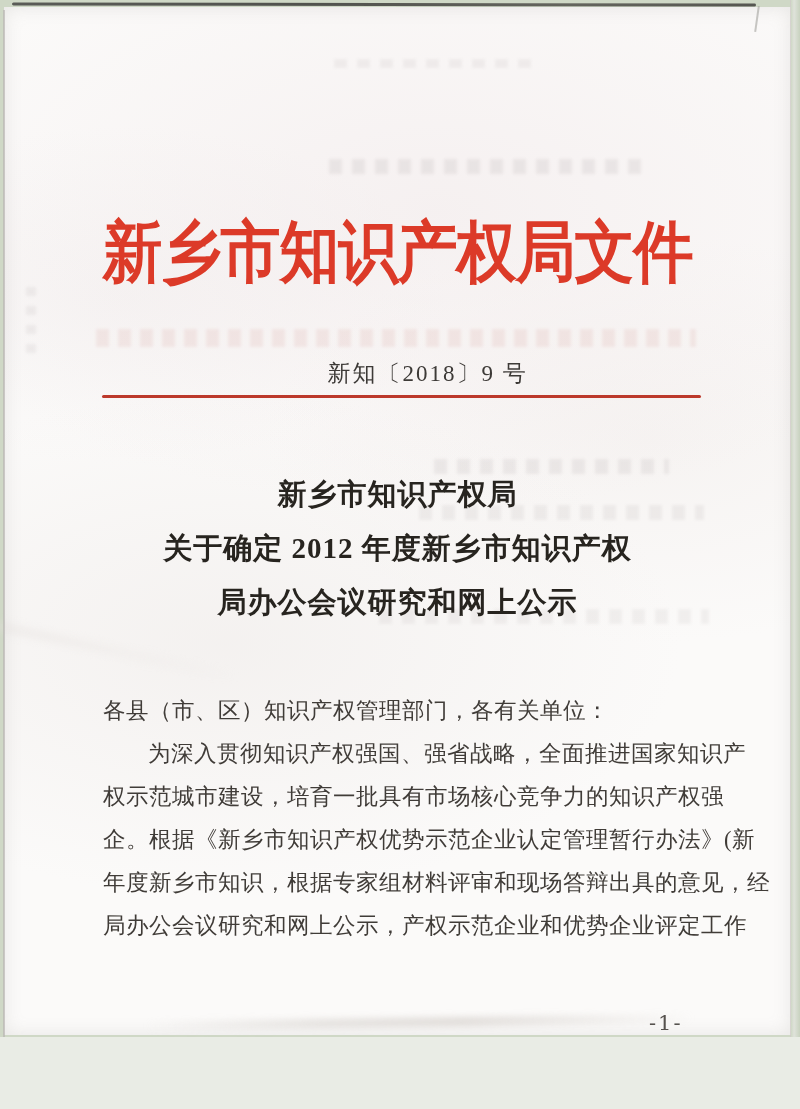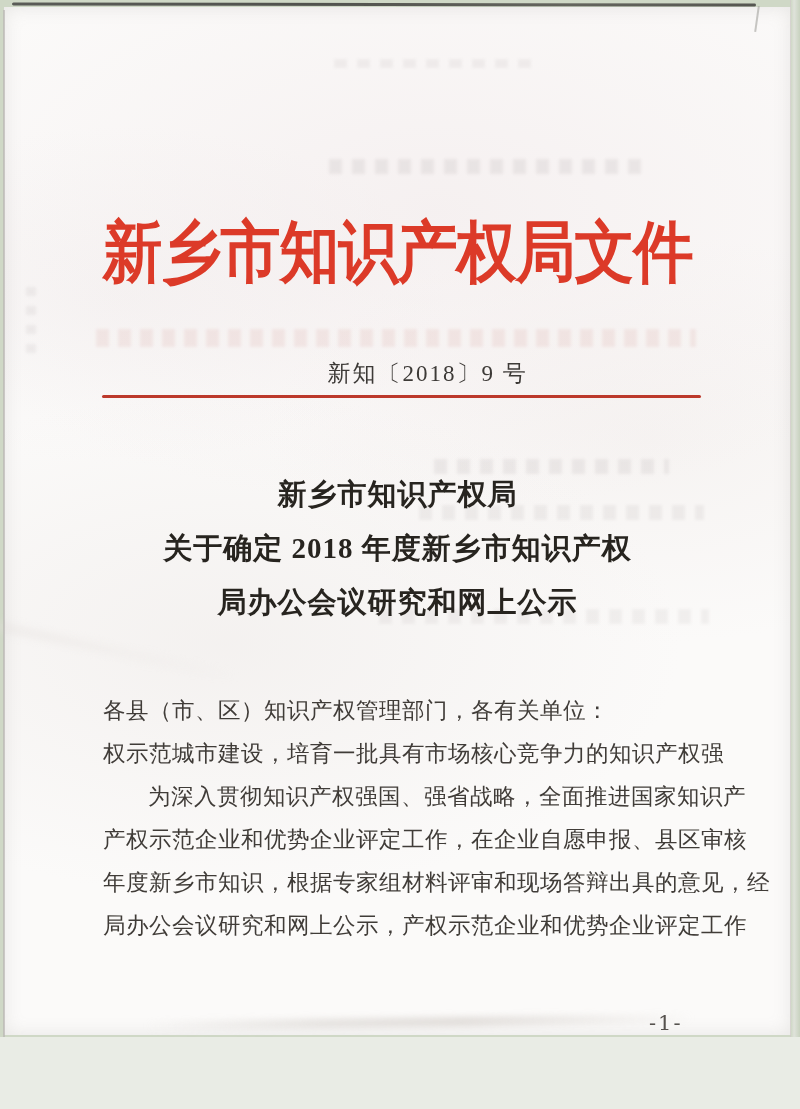--- a/index.html
+++ b/index.html
@@ -142,29 +142,29 @@
     <div class="letterhead">
       <span style="color:#dc3a28;">新乡市知识产权局文件</span>
     </div>
 
     <div class="doc-number">新知〔2018〕9 号</div>
 
     <div class="red-rule" style="background:#bc392b;"></div>
 
     <div class="notice-title">
       <div>新乡市知识产权局</div>
-      <div>关于确定 2018 年度新乡市知识产权</div>
+      <div>关于确定 2012 年度新乡市知识产权</div>
       <div>局办公会议研究和网上公示</div>
     </div>
 
     <div class="body-text">
       <div>各县（市、区）知识产权管理部门，各有关单位：</div>
+      <div class="jline indent">为深入贯彻知识产权强国、强省战略，全面推进国家知识产</div>
       <div class="jline">权示范城市建设，培育一批具有市场核心竞争力的知识产权强</div>
-      <div class="jline indent">为深入贯彻知识产权强国、强省战略，全面推进国家知识产</div>
-      <div class="jline">产权示范企业和优势企业评定工作，在企业自愿申报、县区审核</div>
+      <div class="jline">企。根据《新乡市知识产权优势示范企业认定管理暂行办法》(新</div>
       <div class="jline">年度新乡市知识，根据专家组材料评审和现场答辩出具的意见，经</div>
       <div class="jline">局办公会议研究和网上公示，产权示范企业和优势企业评定工作</div>
     </div>
 
     <div class="page-number">-1-</div>
 
   </div>
 
   <div class="edge-top-dark"></div>
   <div class="edge-left-line"></div>

